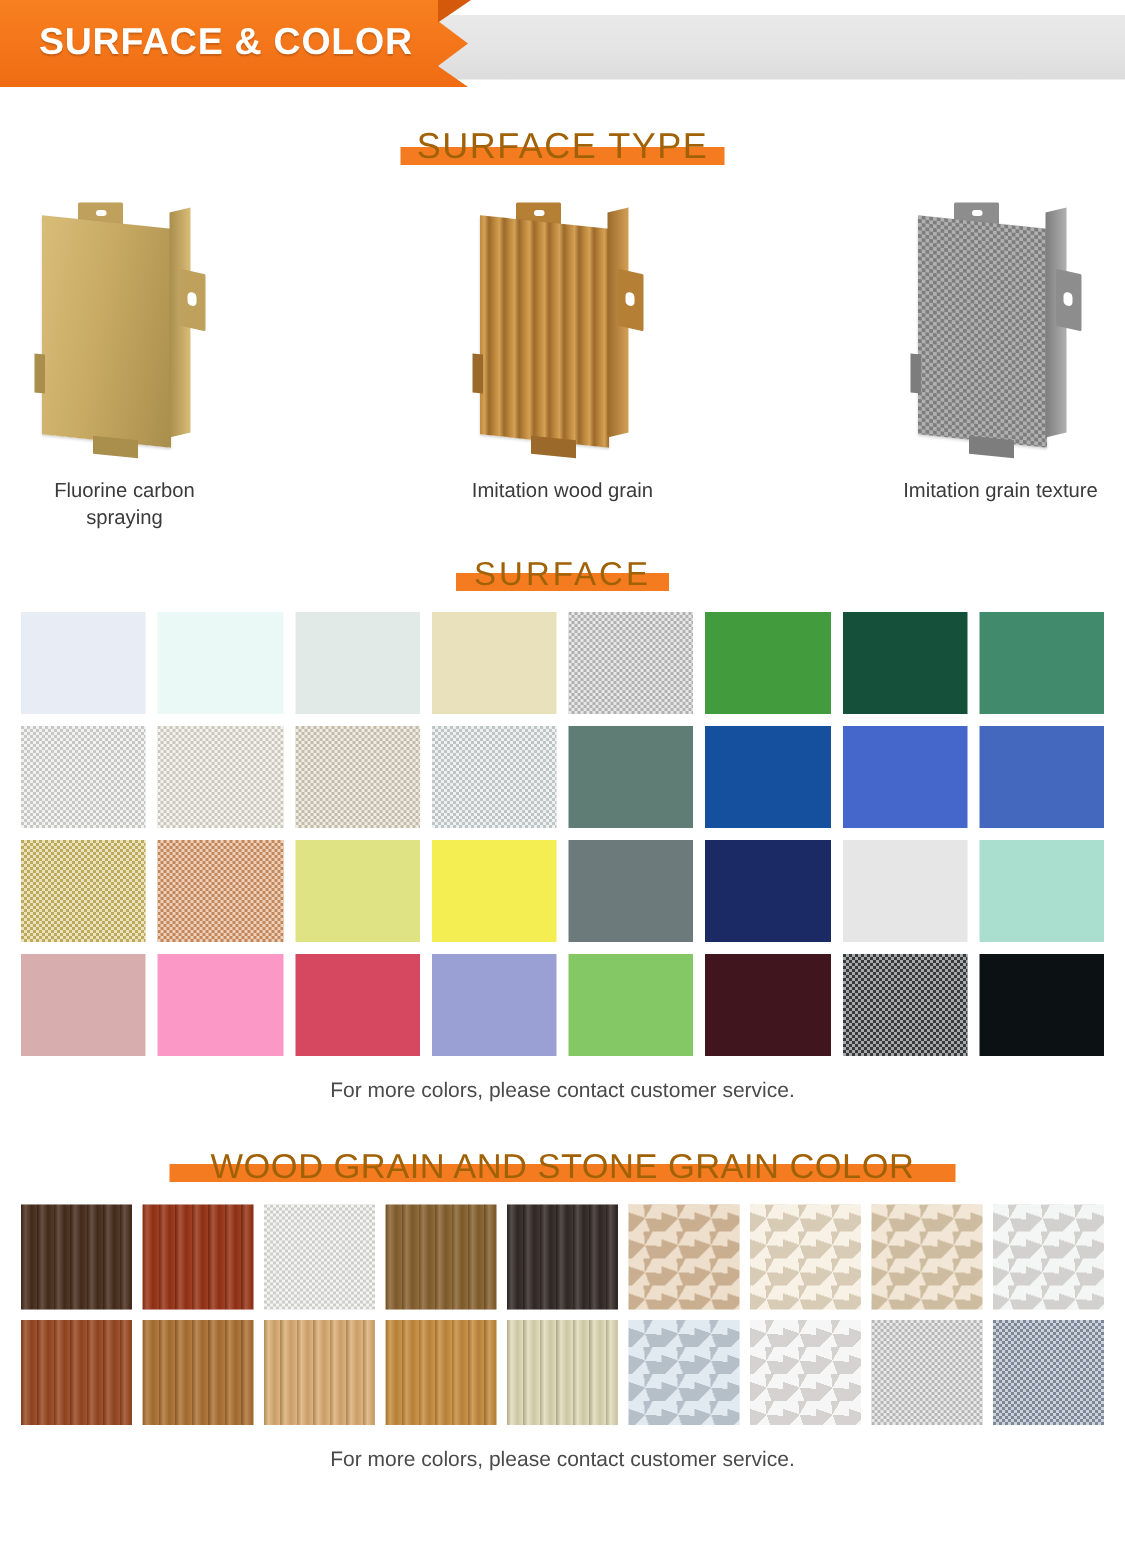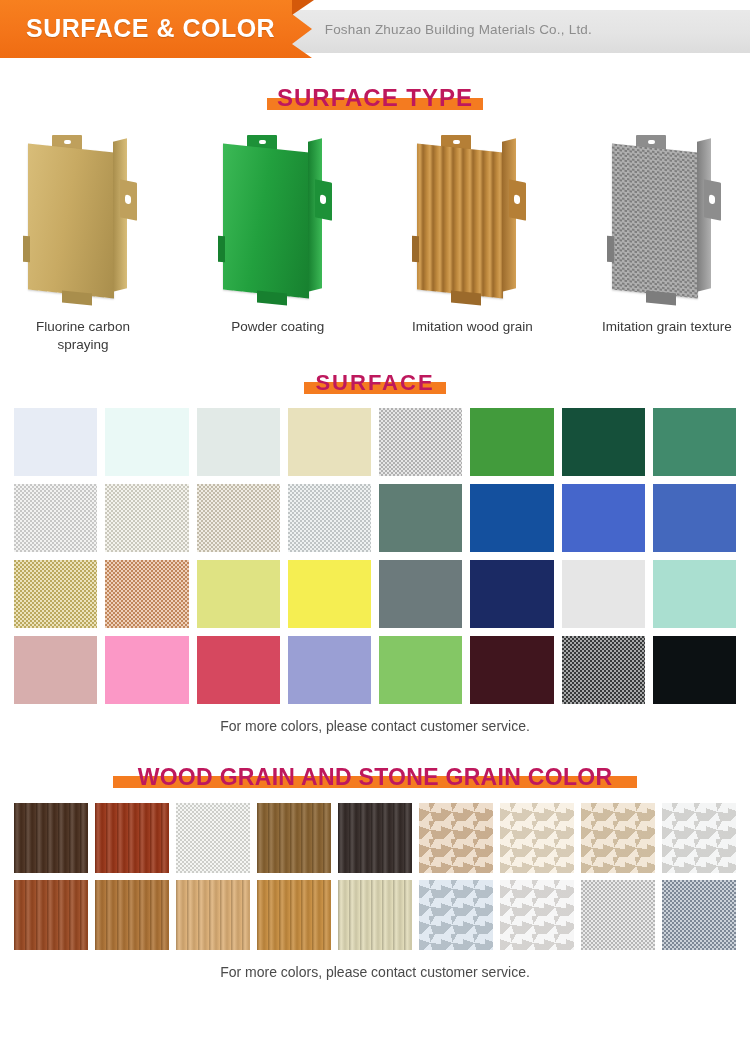--- a/index.html
+++ b/index.html
@@ -41,21 +41,21 @@
   }
 
   
   .sec-title{position:relative;text-align:center;}
   .sec-title .bar{
     position:absolute;left:50%;transform:translateX(-50%);
     height:12px;background:#f47b20;z-index:1;
   }
   .sec-title .txt{
     position:relative;z-index:2;display:inline-block;
-    font-weight:bold;color:#be185d;
+    font-weight:normal;color:#a16207;
   }
   #surface-type-title{margin-top:22px;}
   #surface-type-title .txt{font-size:24px;letter-spacing:1px;}
   #surface-type-title .bar{width:216px;bottom:2px;}
 
   #colour-title{margin-top:16px;}
   #colour-title .txt{font-size:22px;letter-spacing:2px;}
   #colour-title .bar{width:142px;bottom:2px;}
 
   #wood-title{margin-top:30px;}
@@ -130,50 +130,38 @@
   #wood-note{margin-top:14px;}
 </style>
 </head>
 <body>
 
 <div class="header">
   <div class="header-gray"></div>
   <div class="ribbon"></div>
   <div class="ribbon-fold"></div>
   <div class="ribbon-title">SURFACE &amp; COLOR</div>
-  <div class="header-company">Foshan Zhuzao Building Materials Co., Ltd.</div>
 </div>
 
 <div class="sec-title" id="surface-type-title">
   <span class="bar"></span>
   <span class="txt">SURFACE TYPE</span>
 </div>
 
 <div class="panels" id="panels">
     <div class="panel-cell">
       <div class="panel-art">
         <div class="pl-tab-top" style="background: rgb(191, 160, 92);"></div>
         <div class="pl-face" style="background: linear-gradient(100deg, rgb(216, 189, 121) 0%, rgb(200, 170, 99) 45%, rgb(169, 142, 76) 100%);"></div>
         <div class="pl-side" style="background: linear-gradient(90deg, rgb(169, 142, 76), rgb(216, 189, 121));"></div>
         <div class="pl-tab-right" style="background: rgb(191, 160, 92);"></div>
         <div class="pl-tab-left" style="background: rgb(169, 142, 76);"></div>
         <div class="pl-tab-bot" style="background: rgb(169, 142, 76);"></div>
       </div>
       <div class="panel-caption">Fluorine carbon spraying</div>
-    </div>
-    <div class="panel-cell">
-      <div class="panel-art">
-        <div class="pl-tab-top" style="background: rgb(29, 145, 56);"></div>
-        <div class="pl-face" style="background: linear-gradient(100deg, rgb(60, 185, 86) 0%, rgb(34, 160, 62) 45%, rgb(23, 128, 47) 100%);"></div>
-        <div class="pl-side" style="background: linear-gradient(90deg, rgb(23, 128, 47), rgb(60, 185, 86));"></div>
-        <div class="pl-tab-right" style="background: rgb(29, 145, 56);"></div>
-        <div class="pl-tab-left" style="background: rgb(23, 128, 47);"></div>
-        <div class="pl-tab-bot" style="background: rgb(23, 128, 47);"></div>
-      </div>
-      <div class="panel-caption">Powder coating</div>
     </div>
     <div class="panel-cell">
       <div class="panel-art">
         <div class="pl-tab-top" style="background: rgb(181, 127, 54);"></div>
         <div class="pl-face" style="background: repeating-linear-gradient(90deg, rgb(192, 138, 62) 0px, rgb(211, 160, 85) 3px, rgb(155, 106, 43) 6px, rgb(192, 138, 62) 10px);"></div>
         <div class="pl-side" style="background: linear-gradient(90deg, rgb(155, 106, 43), rgb(211, 160, 85));"></div>
         <div class="pl-tab-right" style="background: rgb(181, 127, 54);"></div>
         <div class="pl-tab-left" style="background: rgb(155, 106, 43);"></div>
         <div class="pl-tab-bot" style="background: rgb(155, 106, 43);"></div>
       </div>

